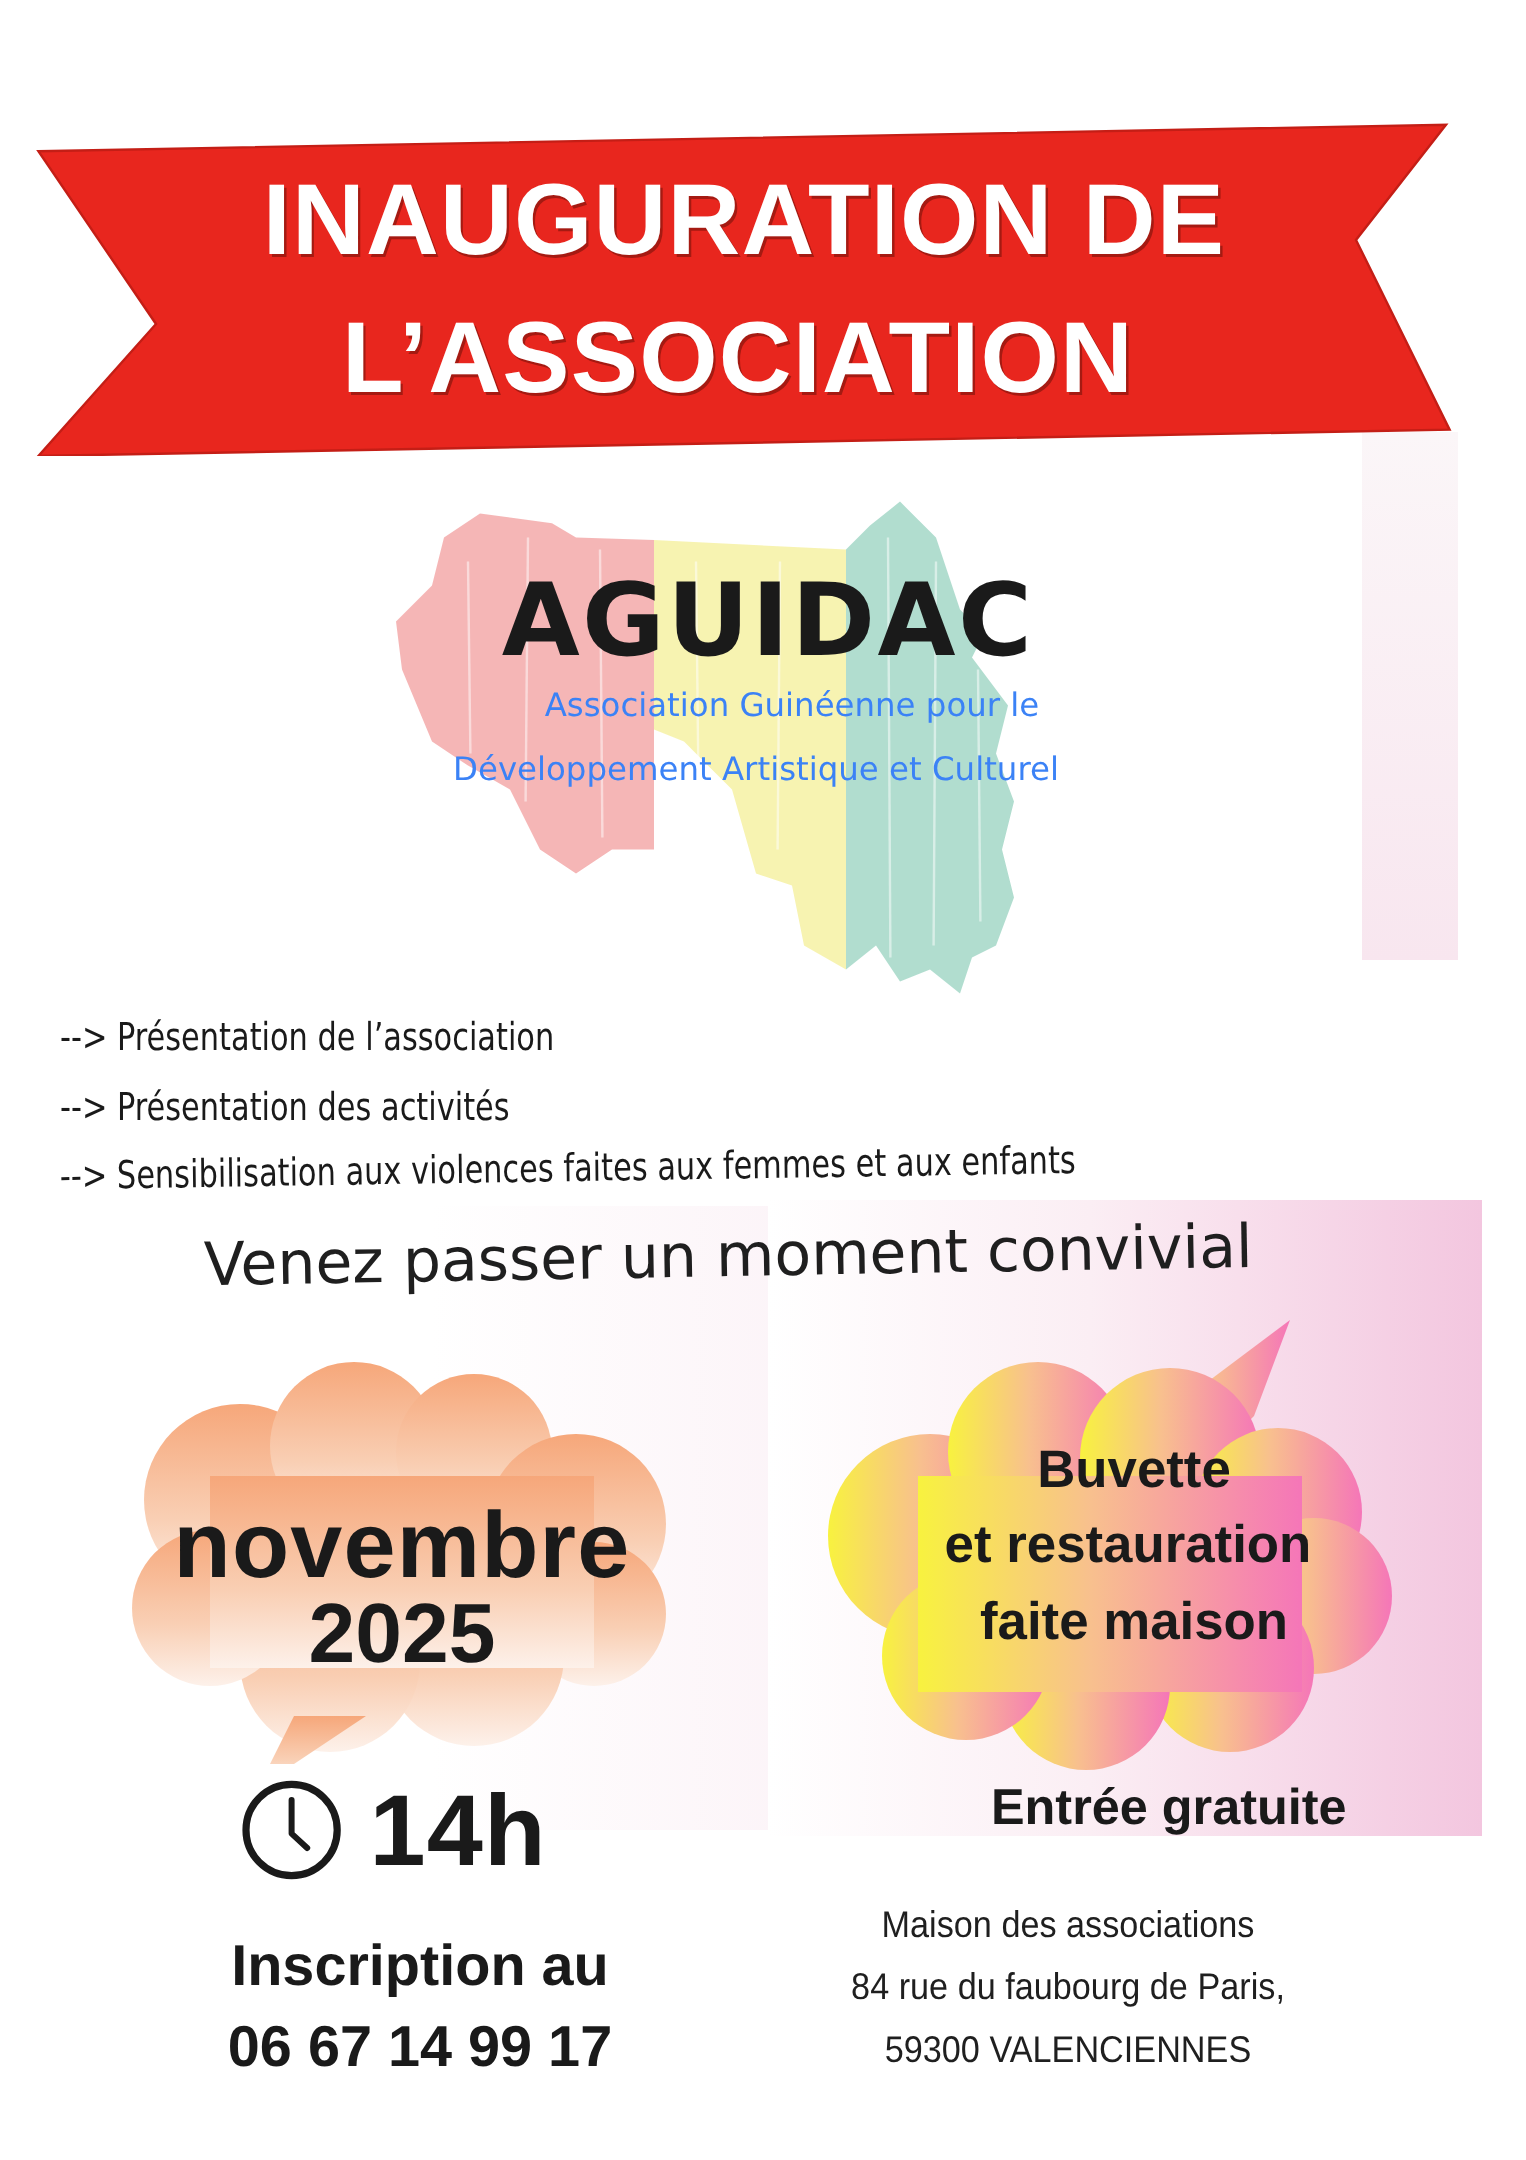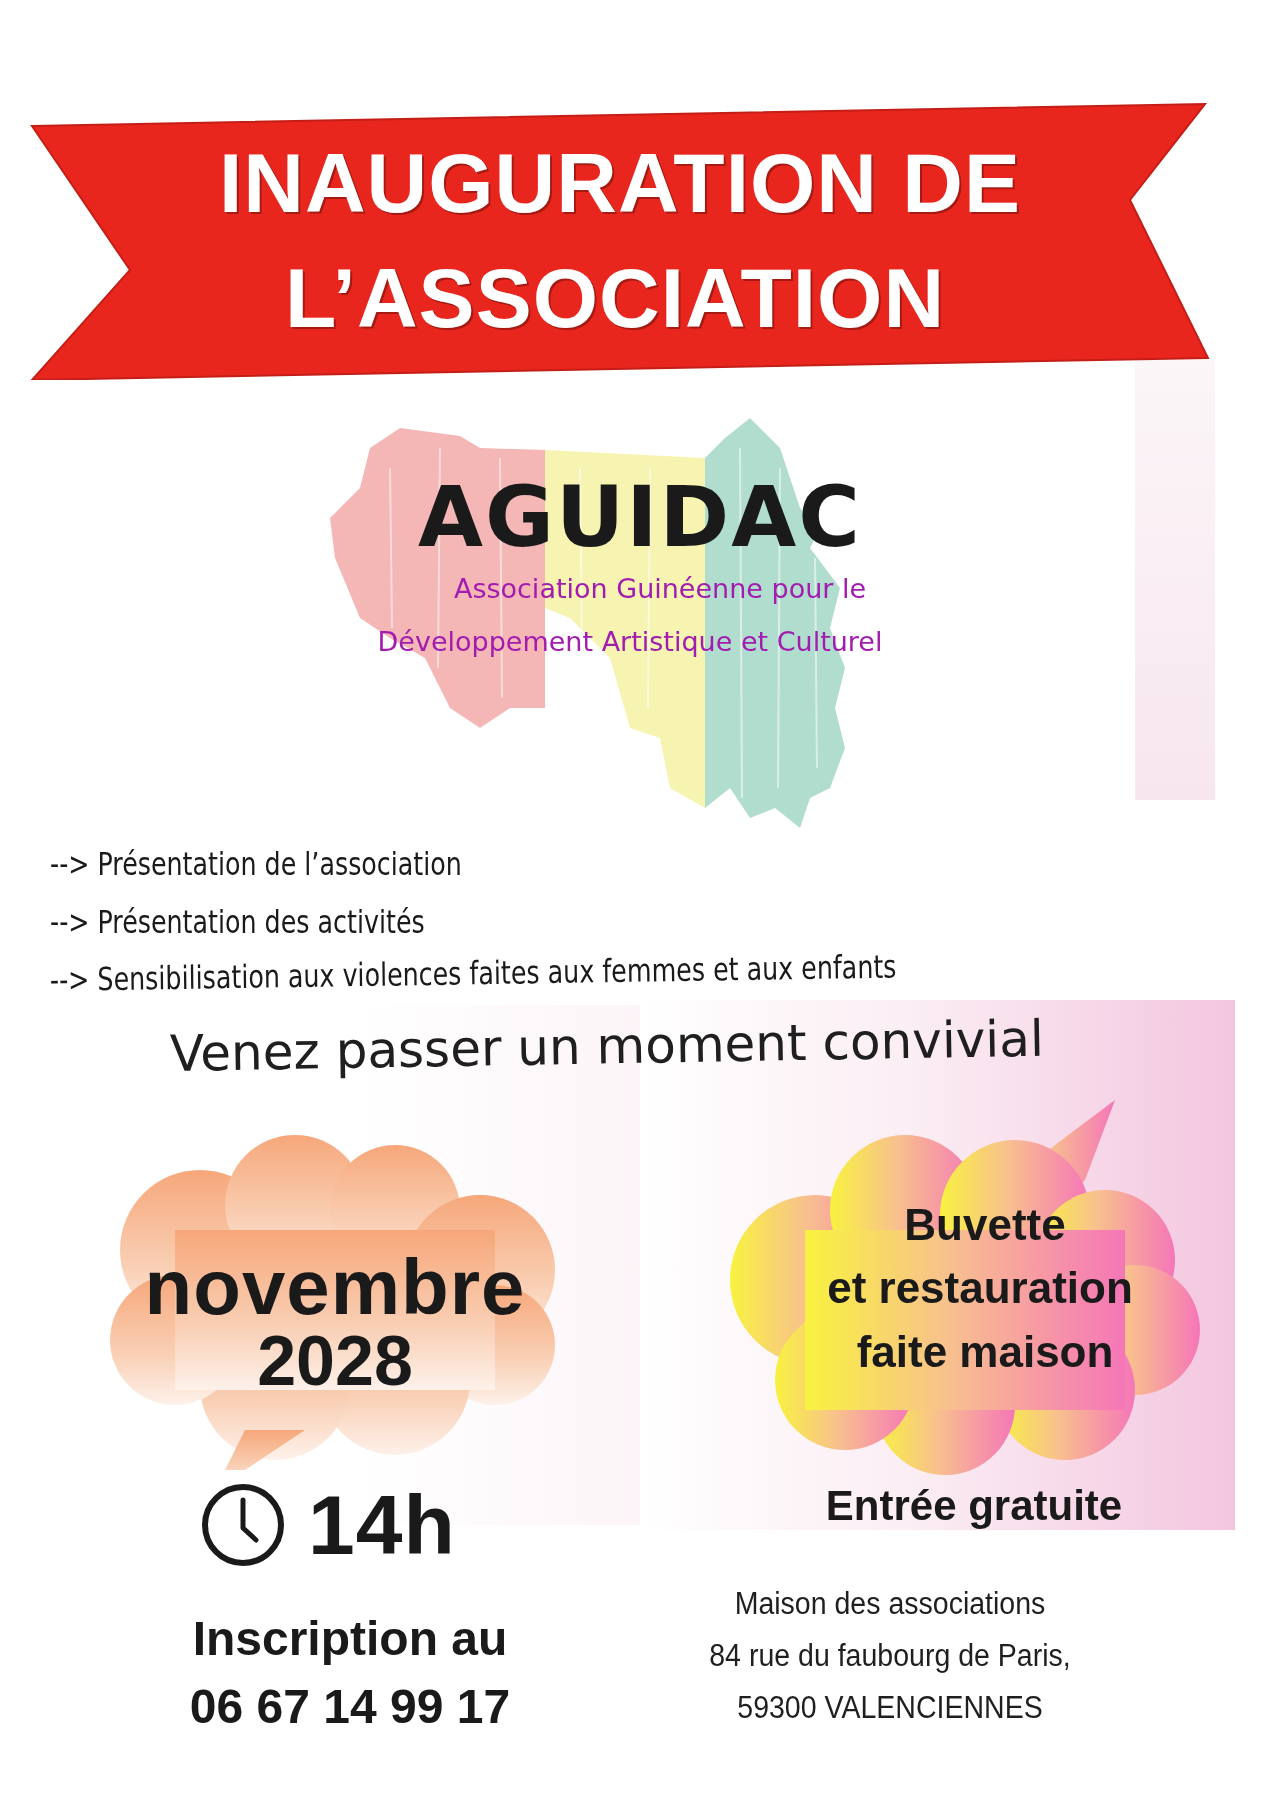--- a/index.html
+++ b/index.html
@@ -31,21 +31,21 @@
 
   
   .logo { left: 330px; top: 408px; width: 620px; height: 440px; }
   .logo-title {
     position: absolute; left: 80px; top: 60px; width: 460px; text-align: center;
     font-family: "DejaVu Sans", sans-serif; font-weight: bold;
     font-size: 84px; color: #1a1a1a; letter-spacing: 2px;
   }
   .logo-sub {
     position: absolute; left: 0; width: 620px; text-align: center;
-    font-size: 27px; color: #a21caf;
+    font-size: 27px; color: #3b82f6;
   }
   .logo-sub1 { top: 165px; left: 20px; }
   .logo-sub2 { top: 218px; left: -10px; }
 
   
   .program { left: 50px; top: 845px; width: 1180px; }
   .prog-item {
     font-family: "DejaVu Sans Condensed", "DejaVu Sans", sans-serif;
     font-size: 32px; color: #1a1a1a; height: 58px; white-space: nowrap;
     transform: scaleX(0.88); transform-origin: left center;
@@ -63,21 +63,21 @@
 
   .tagline {
     left: 170px; top: 1025px; width: 940px;
     font-size: 50px; color: #1f1f1f; white-space: nowrap;
     font-family: "DejaVu Sans", sans-serif;
     transform: rotate(-1deg); transform-origin: left center;
   }
 
   
   .cloud-date { left: 95px; top: 1130px; width: 480px; height: 340px; }
-  .cloud-food { left: 705px; top: 1100px; width: 520px; height: 380px; }
+  .cloud-food { left: 665px; top: 1100px; width: 520px; height: 380px; }
   .cloud-text {
     position: absolute; left: 0; right: 0; text-align: center;
     font-family: "Liberation Sans", sans-serif; font-weight: bold; color: #1a1a1a;
   }
   .date-day { top: 48px; font-size: 70px; line-height: 70px; }
   .date-month { top: 118px; font-size: 78px; line-height: 78px; letter-spacing: 1px; }
   .date-year { top: 196px; font-size: 70px; line-height: 70px; }
 
   .food-1 { top: 95px; font-size: 44px; line-height: 60px; left: 40px; }
   .food-2 { top: 158px; font-size: 44px; line-height: 60px; left: 30px; }
@@ -181,21 +181,21 @@
       <circle cx="385" cy="140" r="75"></circle>
       <circle cx="400" cy="215" r="60"></circle>
       <circle cx="300" cy="250" r="75"></circle>
       <circle cx="180" cy="255" r="75"></circle>
       <circle cx="80" cy="210" r="65"></circle>
       <rect x="80" y="100" width="320" height="160"></rect>
       <polygon points="150,300 210,300 120,360"></polygon>
     </g>
   </svg>
   <div class="cloud-text date-month">novembre</div>
-  <div class="cloud-text date-year">2028</div>
+  <div class="cloud-text date-year">2025</div>
 </div>
 
 <div class="abs cloud-food">
   <svg width="520" height="380" viewBox="0 0 520 380" class="abs" style="left:0;top:0">
     <defs>
       <linearGradient id="gFood" x1="0" y1="0" x2="1" y2="0">
         <stop offset="0" stop-color="#f8f23f"></stop>
         <stop offset="0.45" stop-color="#f8c08e"></stop>
         <stop offset="1" stop-color="#f576b8"></stop>
       </linearGradient>

